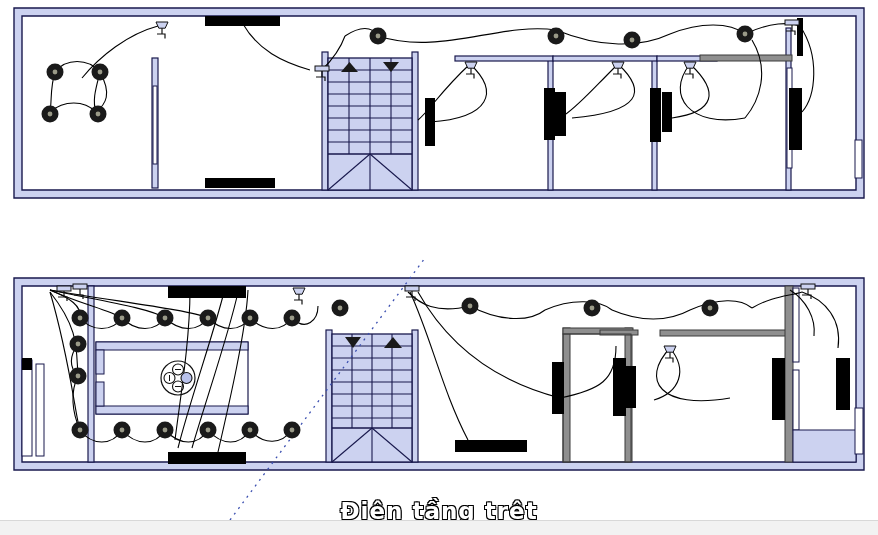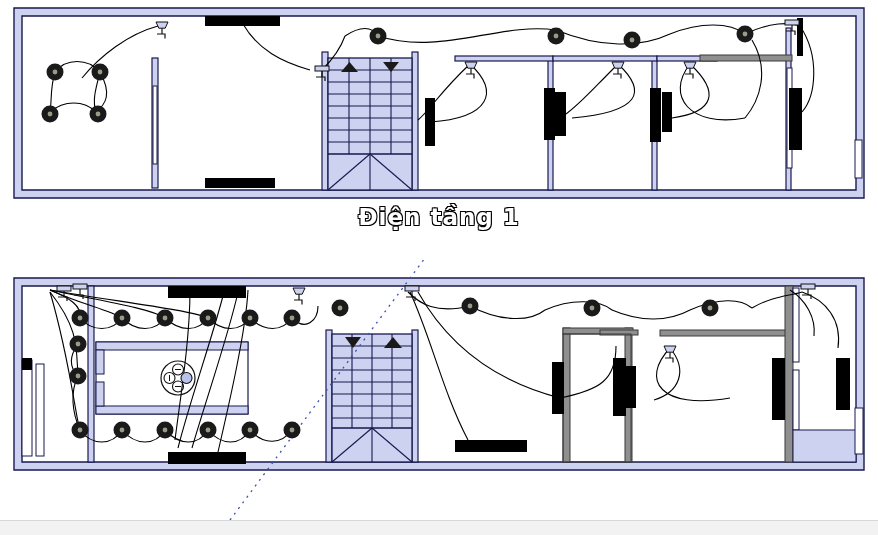--- a/index.html
+++ b/index.html
@@ -294,16 +294,16 @@
       <use href="#fanSym" x="178" y="378"></use>
       <use href="#sconce" x="299" y="288"></use>
       <use href="#sconce" x="670" y="346"></use>
       <use href="#switchSym" x="64" y="290"></use>
       <use href="#switchSym" x="80" y="288"></use>
       <use href="#switchSym" x="412" y="290"></use>
       <use href="#switchSym" x="808" y="288"></use>
     </g>
   </svg>
 
-  <div class="caption" id="cap1">Điện tầng 1</div>
+  <div class="caption" id="cap2">Điện tầng trệt</div>
 
   <div class="footer-strip"></div>
 </div>
 
 </body></html>

